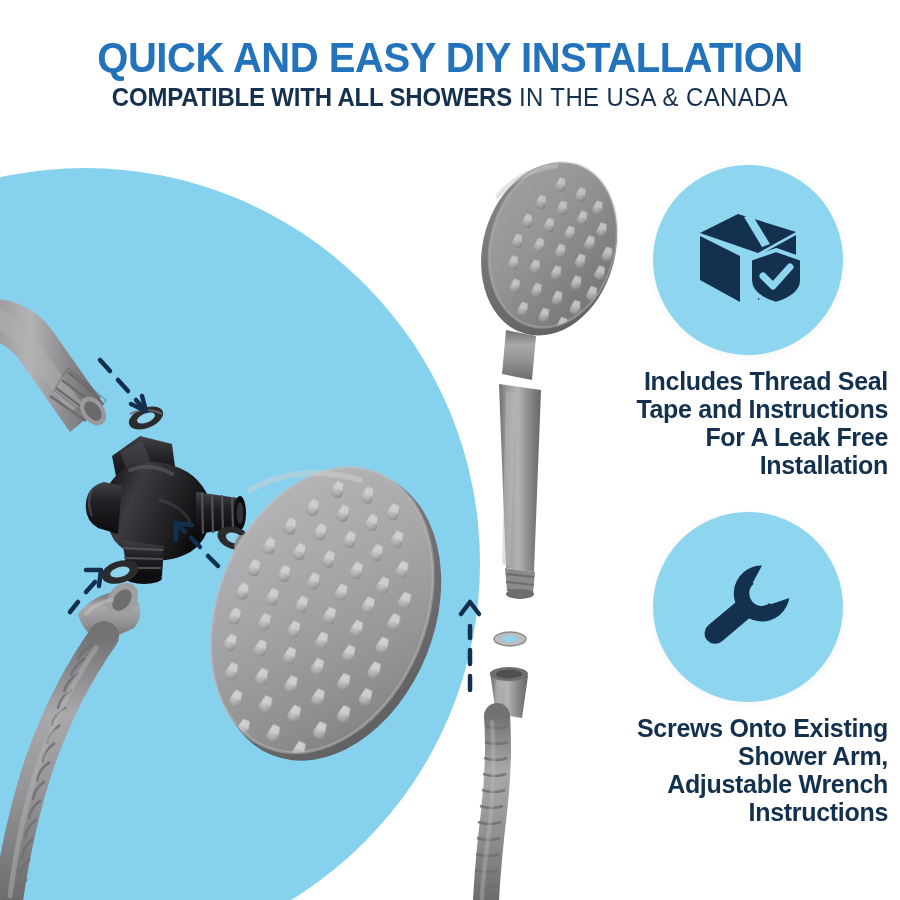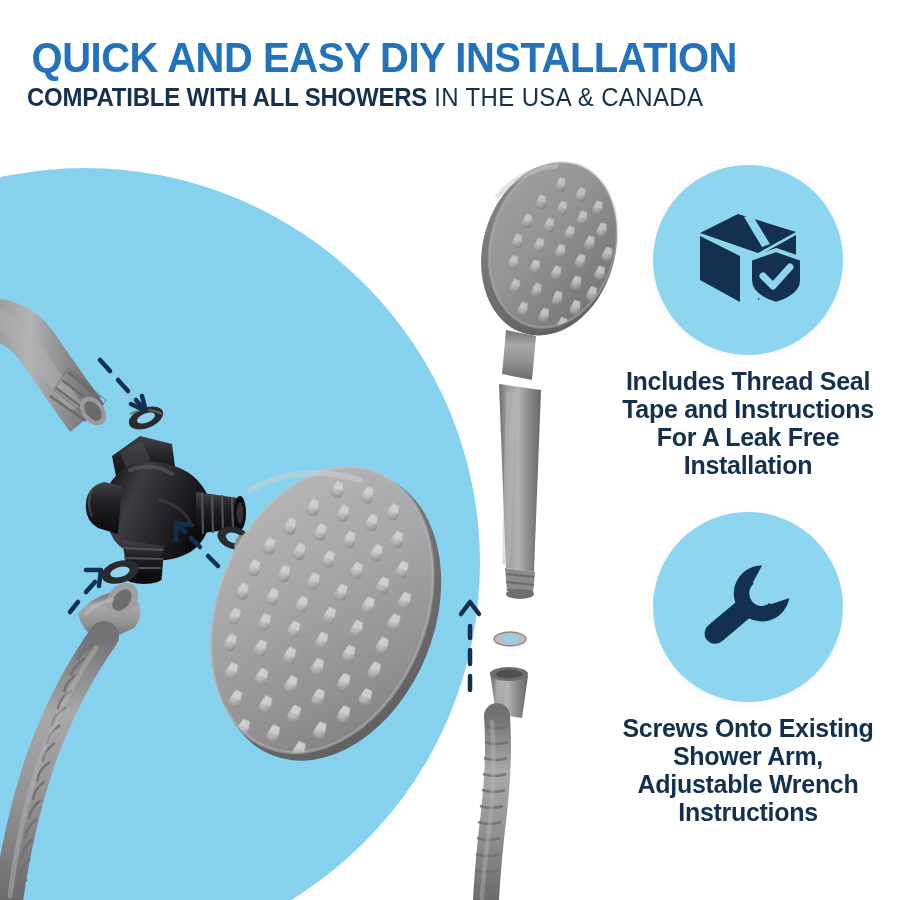--- a/index.html
+++ b/index.html
@@ -6,21 +6,21 @@
   body{
     width:900px;height:900px;
     background:#ffffff;
     font-family:"Liberation Sans", sans-serif;
     overflow:hidden;
     position:relative;
   }
   .stage{position:absolute;inset:0;width:900px;height:900px;overflow:hidden;}
 
   
-  .header{position:absolute;left:0;top:36px;width:900px;}
+  .header{position:absolute;left:0;top:36px;width:900px;text-align:center;}
   .headline{
     color:#2272bc;
     font-weight:bold;
     font-size:43px;
     letter-spacing:-0.5px;
     line-height:1;
     transform:scaleX(0.93);
     white-space:nowrap;
     margin:0;
   }
@@ -38,21 +38,21 @@
   
   .blue-circle{
     position:absolute;
     left:-310px;top:168px;
     width:790px;height:790px;
     border-radius:50%;
     background:#86d2ee;
   }
 
   
-  .badge{position:absolute;width:280px;text-align:center;}
+  .badge{position:absolute;width:280px;text-align:right;}
   .badge-1{left:608px;top:165px;}
   .badge-2{left:608px;top:512px;}
   .badge-circle{
     width:190px;height:190px;border-radius:50%;
     background:#8ed5ef;
     margin:0 auto;
     display:flex;align-items:center;justify-content:center;
     box-shadow:0 2px 10px rgba(0,0,0,0.045);
   }
   .badge-text{

